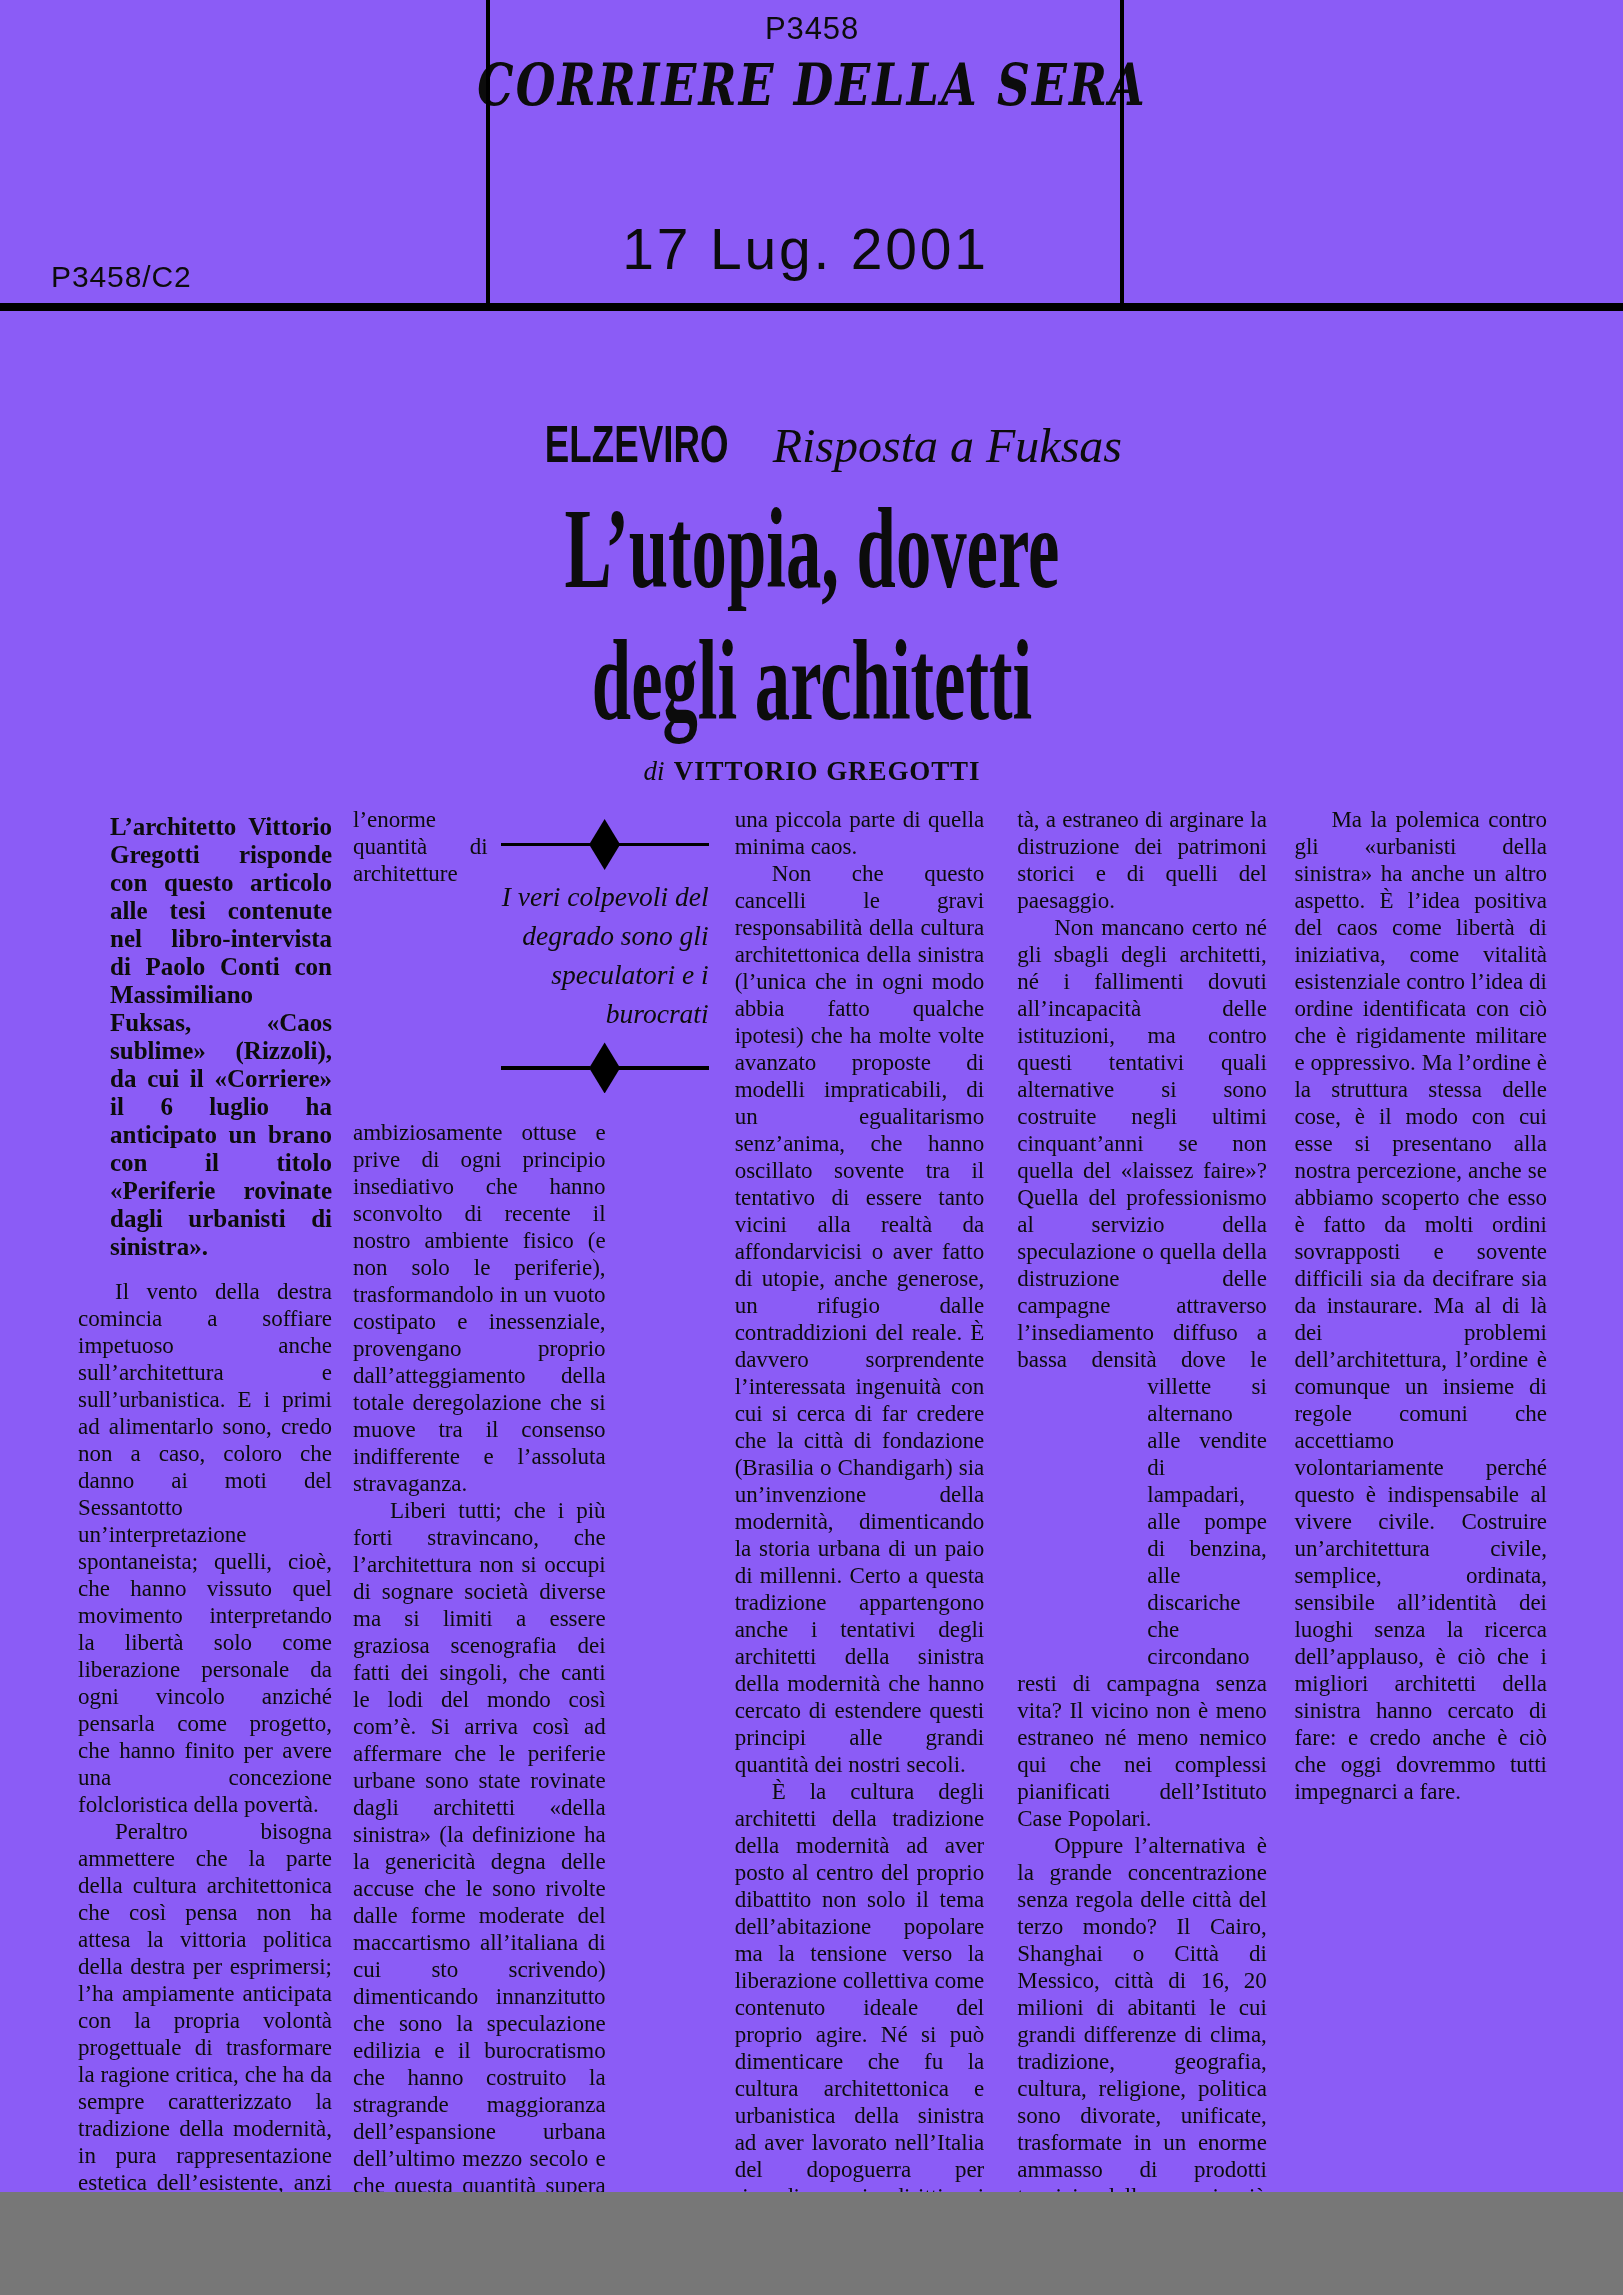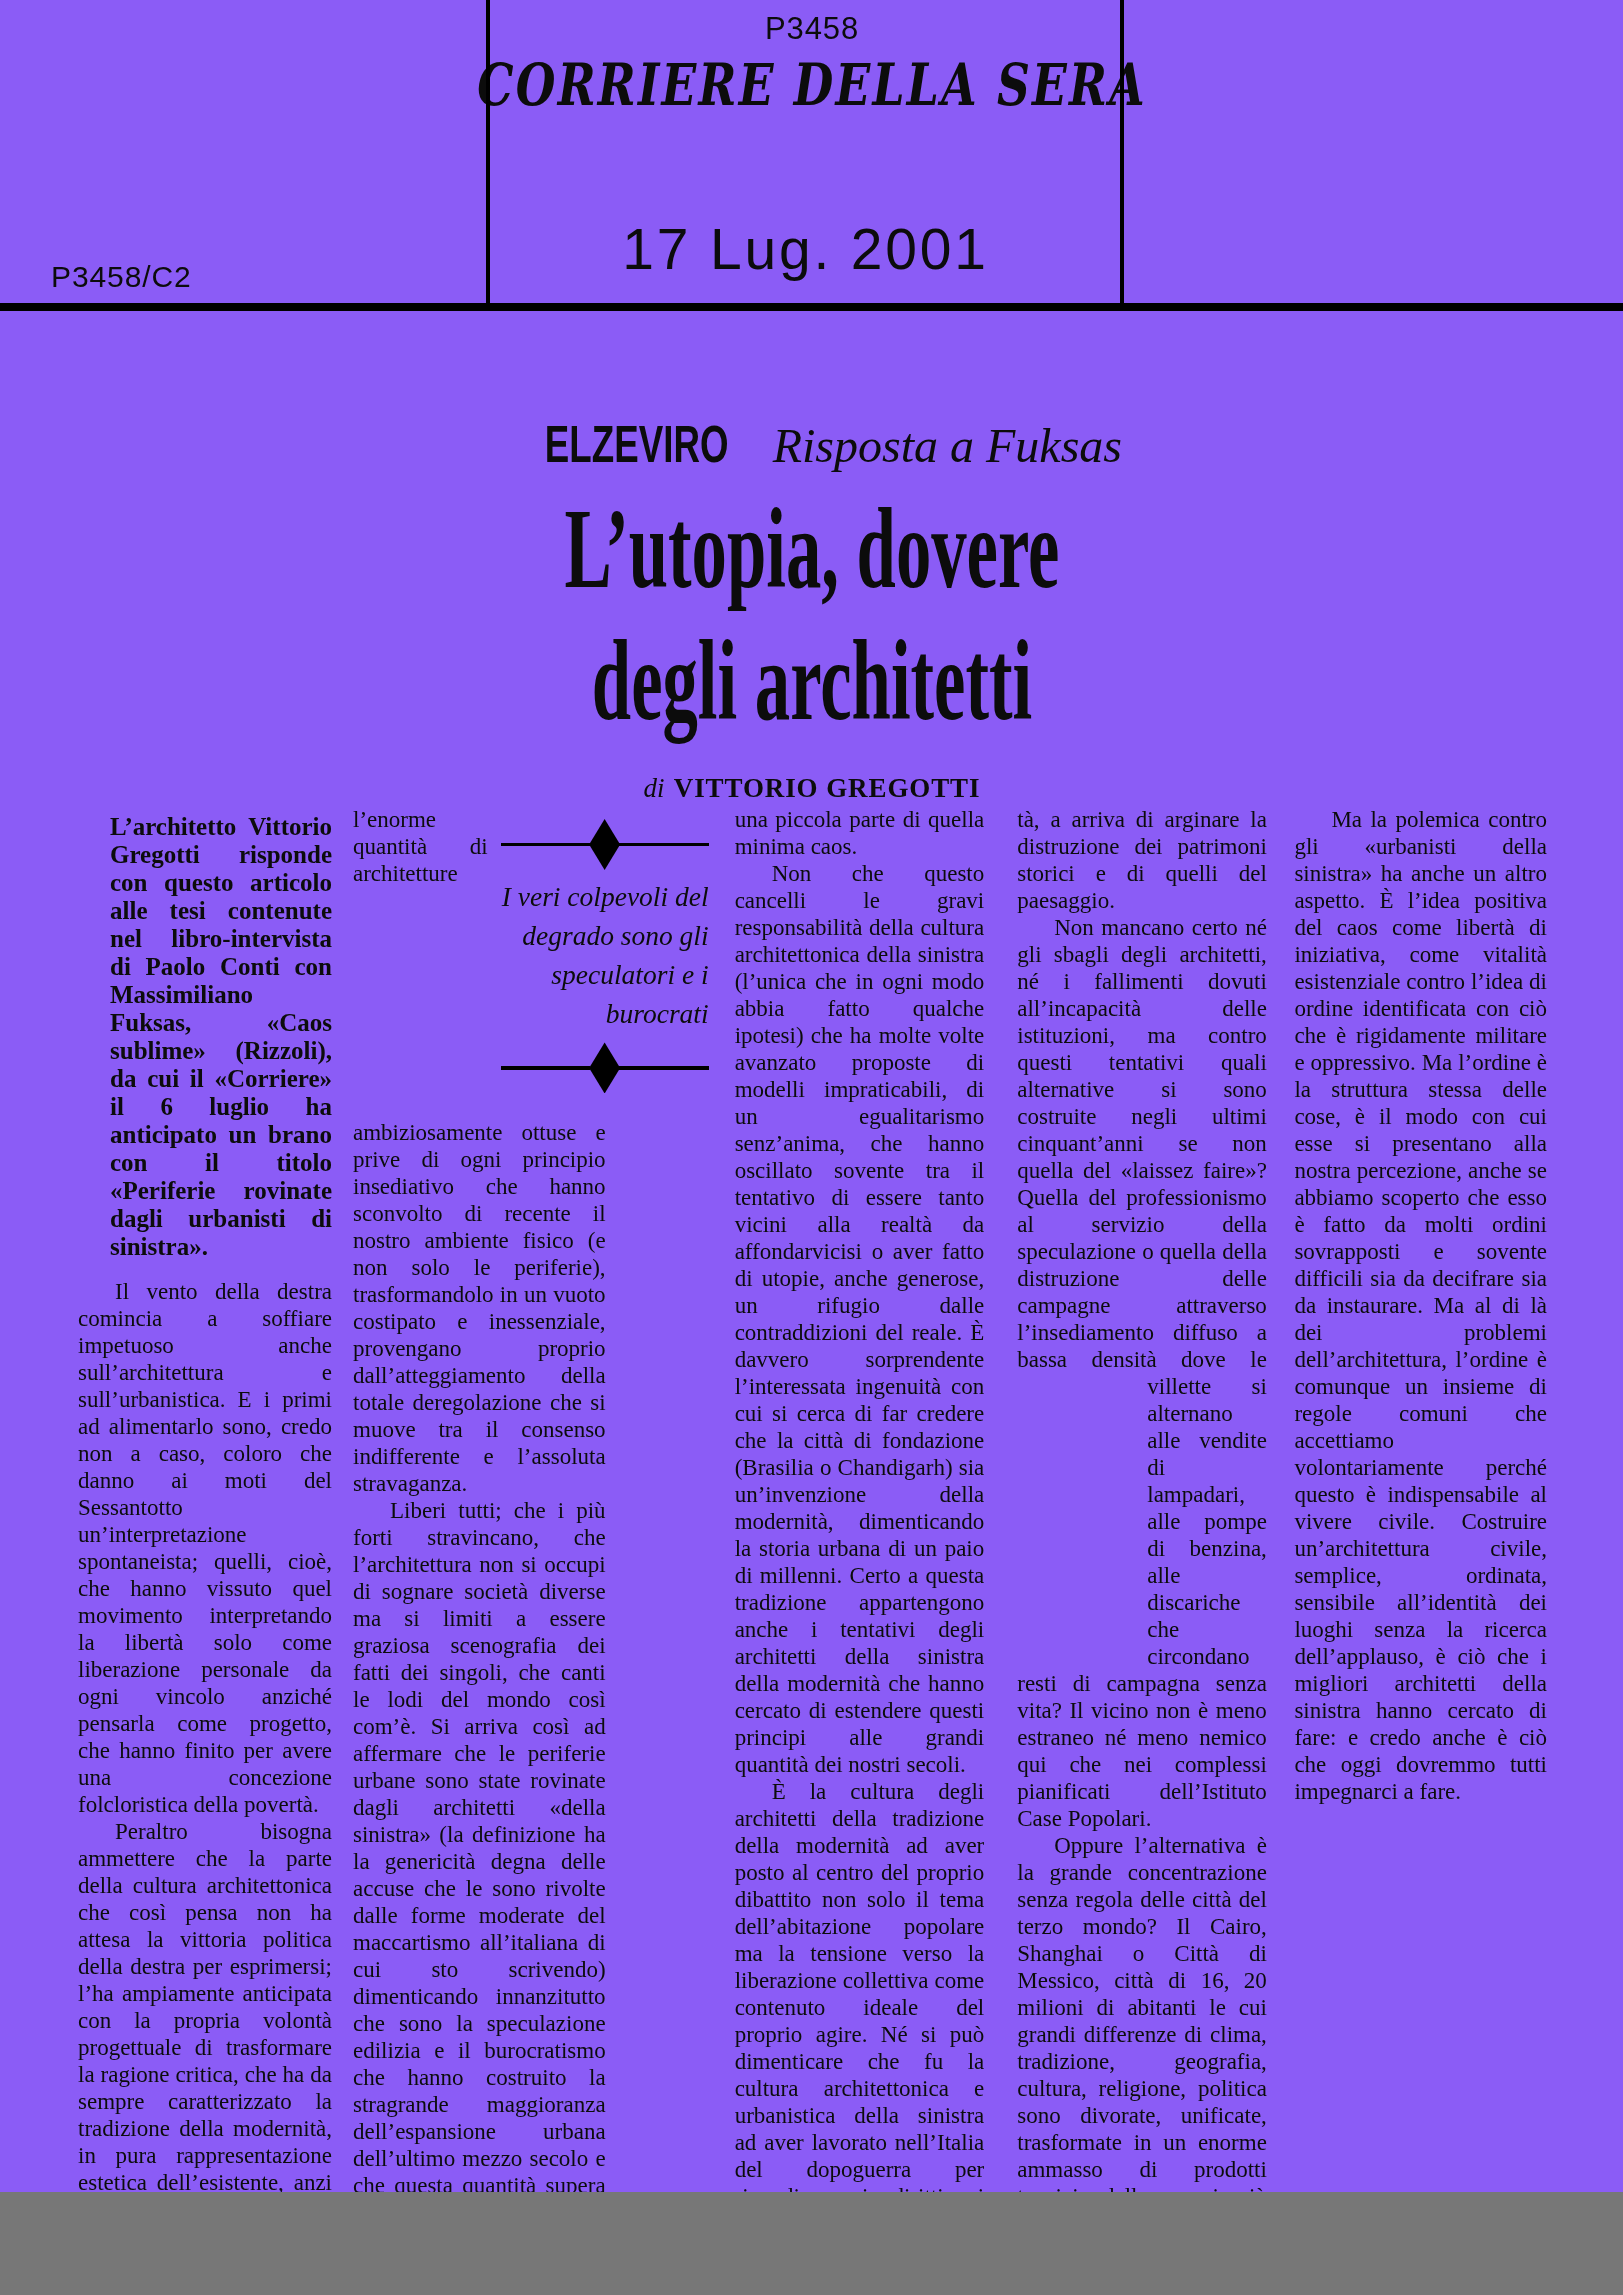--- a/index.html
+++ b/index.html
@@ -62,21 +62,21 @@
     font-style:italic;font-size:48px;
     margin-left:12px;
   }
   .headline-line{
     display:block;
     font-weight:bold;
     font-size:114px;line-height:132px;
     transform:scaleX(0.62);transform-origin:50% 50%;
     white-space:nowrap;
   }
-  .byline{margin-top:26px;font-size:27px;}
+  .byline{margin-top:9px;font-size:27px;}
   .byline-prefix{font-style:italic;margin-right:9.2px;}
   .byline-name{font-weight:bold;letter-spacing:0.9px;}
 
   
   .body-area{
     position:absolute;top:806px;left:78px;width:1469px;
     display:flex;align-items:flex-start;
   }
   .col{font-size:23px;line-height:27px;text-align:justify;}
   .col p{margin:0;text-indent:37px;}
@@ -178,21 +178,21 @@
       <p>Liberi tutti; che i più forti stravincano, che l’architettura non si occupi di sognare società diverse ma si limiti a essere graziosa scenografia dei fatti dei singoli, che canti le lodi del mondo così com’è. Si arriva così ad affermare che le periferie urbane sono state rovinate dagli architetti «della sinistra» (la definizione ha la genericità degna delle accuse che le sono rivolte dalle forme moderate del maccartismo all’italiana di cui sto scrivendo) dimenticando innanzitutto che sono la speculazione edilizia e il burocratismo che hanno costruito la stragrande maggioranza dell’espansione urbana dell’ultimo mezzo secolo e che questa quantità supera di gran lunga ciò che si è costruito nei dieci secoli precedenti. Non si può dimenticare inoltre che gli architetti sono stati utilizzati in questa operazione in minima parte, e che gli «architetti di sinistra» sono stati</p>
     </div>
 
     <div class="col col-3">
       <p class="cont">una piccola parte di quella minima caos.</p>
       <p>Non che questo cancelli le gravi responsabilità della cultura architettonica della sinistra (l’unica che in ogni modo abbia fatto qualche ipotesi) che ha molte volte avanzato proposte di modelli impraticabili, di un egualitarismo senz’anima, che hanno oscillato sovente tra il tentativo di essere tanto vicini alla realtà da affondarvicisi o aver fatto di utopie, anche generose, un rifugio dalle contraddizioni del reale. È davvero sorprendente l’interessata ingenuità con cui si cerca di far credere che la città di fondazione (Brasilia o Chandigarh) sia un’invenzione della modernità, dimenticando la storia urbana di un paio di millenni. Certo a questa tradizione appartengono anche i tentativi degli architetti della sinistra della modernità che hanno cercato di estendere questi principi alle grandi quantità dei nostri secoli.</p>
       <p>È la cultura degli architetti della tradizione della modernità ad aver posto al centro del proprio dibattito non solo il tema dell’abitazione popolare ma la tensione verso la liberazione collettiva come contenuto ideale del proprio agire. Né si può dimenticare che fu la cultura architettonica e urbanistica della sinistra ad aver lavorato nell’Italia del dopoguerra per rivendicare i diritti ai servizi collettivi, al verde, al contenimento delle densità urbane nelle periferie delle cit-</p>
     </div>
 
     <div class="col col-4">
-      <p class="cont">tà, a arriva di arginare la distruzione dei patrimoni storici e di quelli del paesaggio.</p>
+      <p class="cont">tà, a estraneo di arginare la distruzione dei patrimoni storici e di quelli del paesaggio.</p>
       <p><span>Non mancano certo né gli sbagli degli architetti, né i fallimenti dovuti all’incapacità delle istituzioni, ma contro questi tentativi quali alternative si sono costruite negli ultimi cinquant’anni se non quella del «laissez faire»? Quella del professionismo al servizio della speculazione o quella della distruzione delle campagne attraverso l’insediamento diffuso a bassa densità dove le </span><span class="col4-spacer"></span><span>villette si alternano alle vendite di lampadari, alle pompe di benzina, alle discariche che circondano resti di campagna senza vita? Il vicino non è meno estraneo né meno nemico qui che nei complessi pianificati dell’Istituto Case Popolari.</span></p>
       <p>Oppure l’alternativa è la grande concentrazione senza regola delle città del terzo mondo? Il Cairo, Shanghai o Città di Messico, città di 16, 20 milioni di abitanti le cui grandi differenze di clima, tradizione, geografia, cultura, religione, politica sono divorate, unificate, trasformate in un enorme ammasso di prodotti tecnici, dalle merci più piccole a quelle più grandi chiamate edilizia, che rincorrono bisogni e guadagni in una nube di polvere del fare senza fine in cui annegano i luoghi e</p>
     </div>
 
     <div class="col col-5">
       <p>Ma la polemica contro gli «urbanisti della sinistra» ha anche un altro aspetto. È l’idea positiva del caos come libertà di iniziativa, come vitalità esistenziale contro l’idea di ordine identificata con ciò che è rigidamente militare e oppressivo. Ma l’ordine è la struttura stessa delle cose, è il modo con cui esse si presentano alla nostra percezione, anche se abbiamo scoperto che esso è fatto da molti ordini sovrapposti e sovente difficili sia da decifrare sia da instaurare. Ma al di là dei problemi dell’architettura, l’ordine è comunque un insieme di regole comuni che accettiamo volontariamente perché questo è indispensabile al vivere civile. Costruire un’architettura civile, semplice, ordinata, sensibile all’identità dei luoghi senza la ricerca dell’applauso, è ciò che i migliori architetti della sinistra hanno cercato di fare: e credo anche è ciò che oggi dovremmo tutti impegnarci a fare.</p>
     </div>
 
   </div>
 </div>

